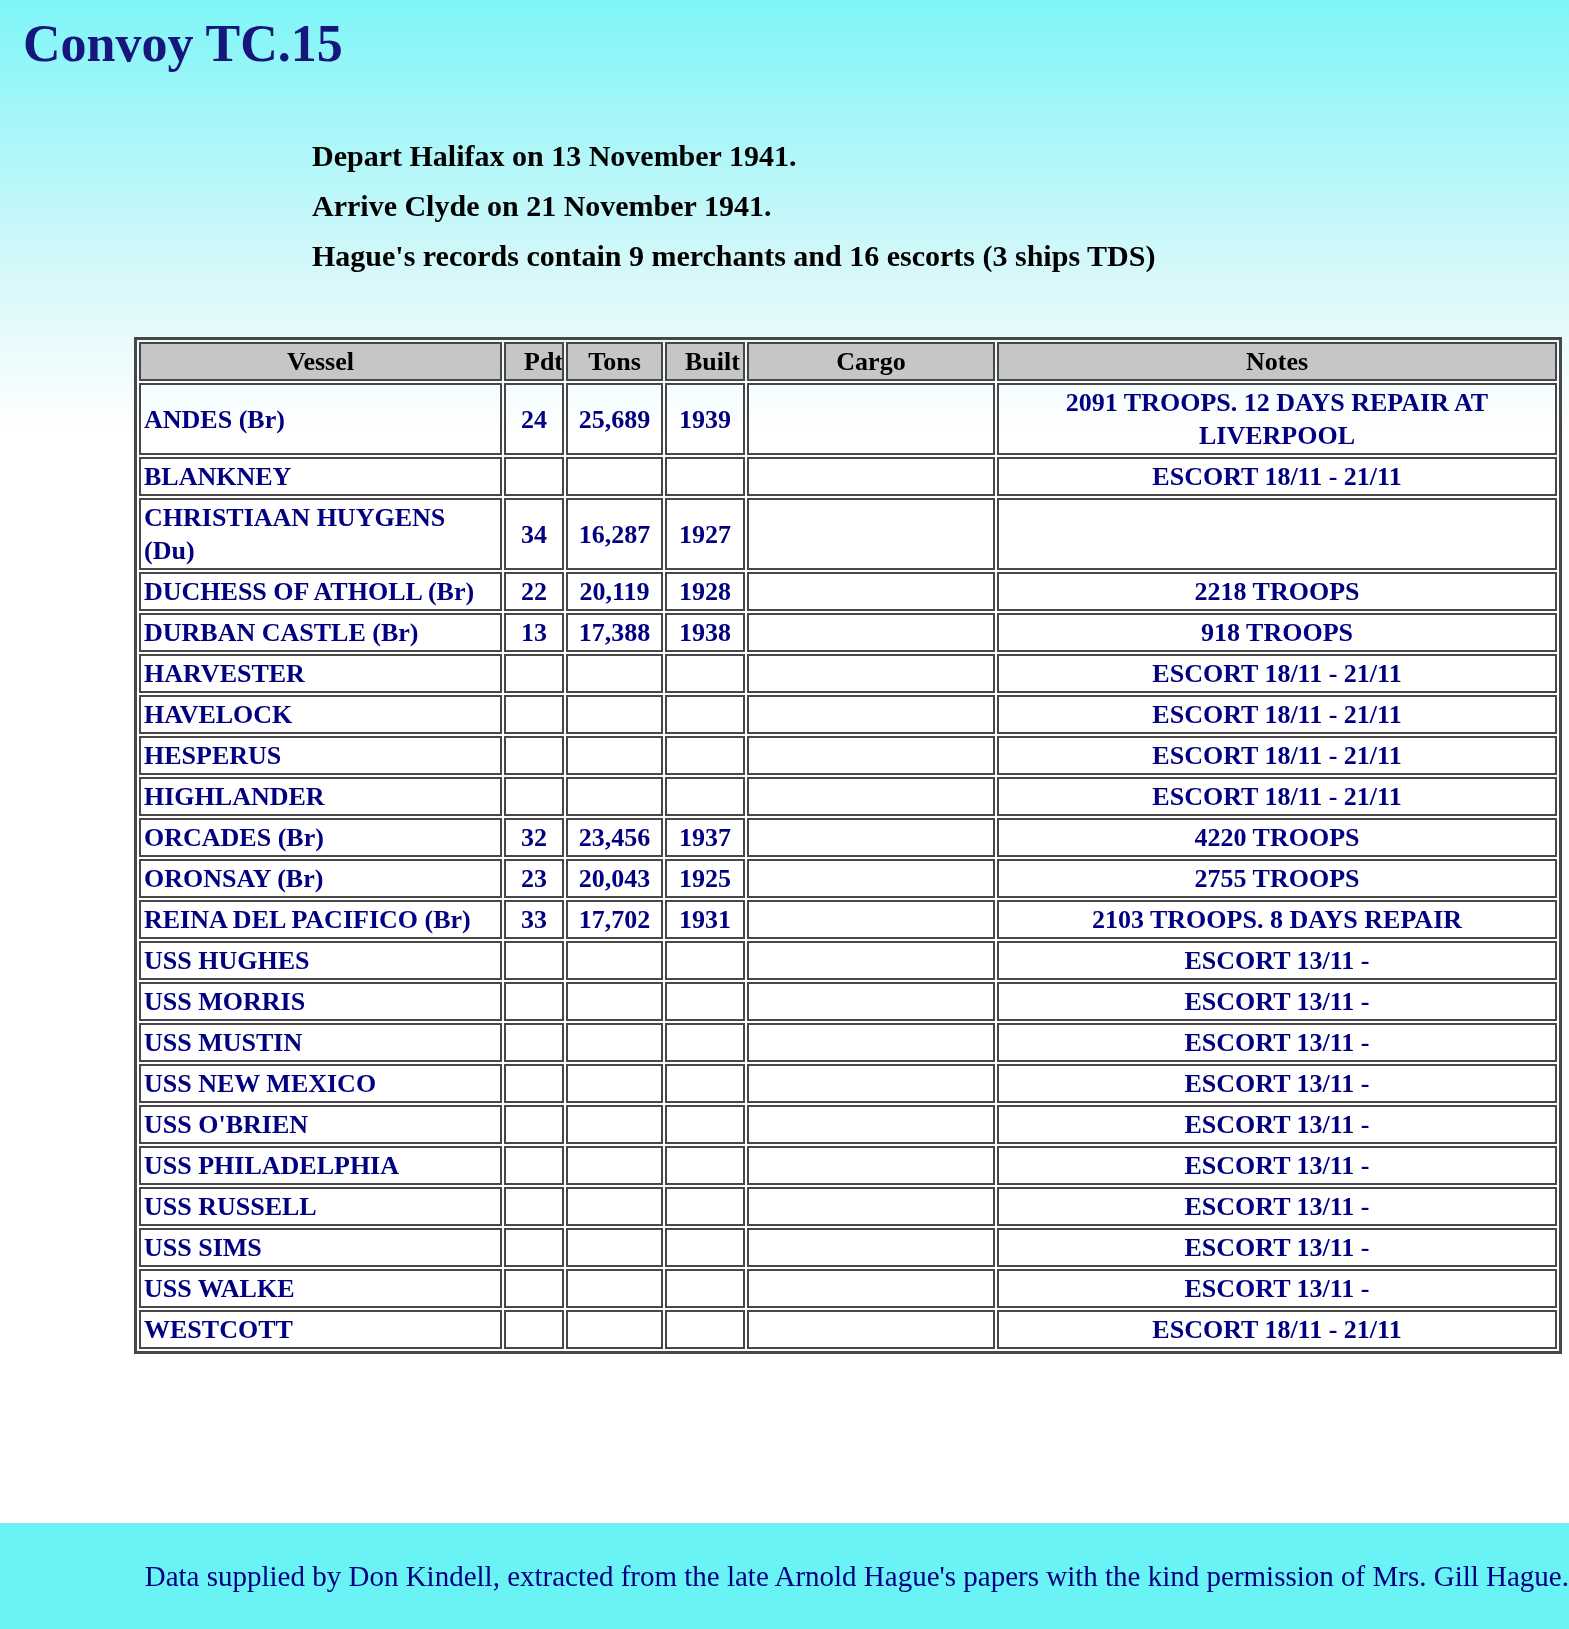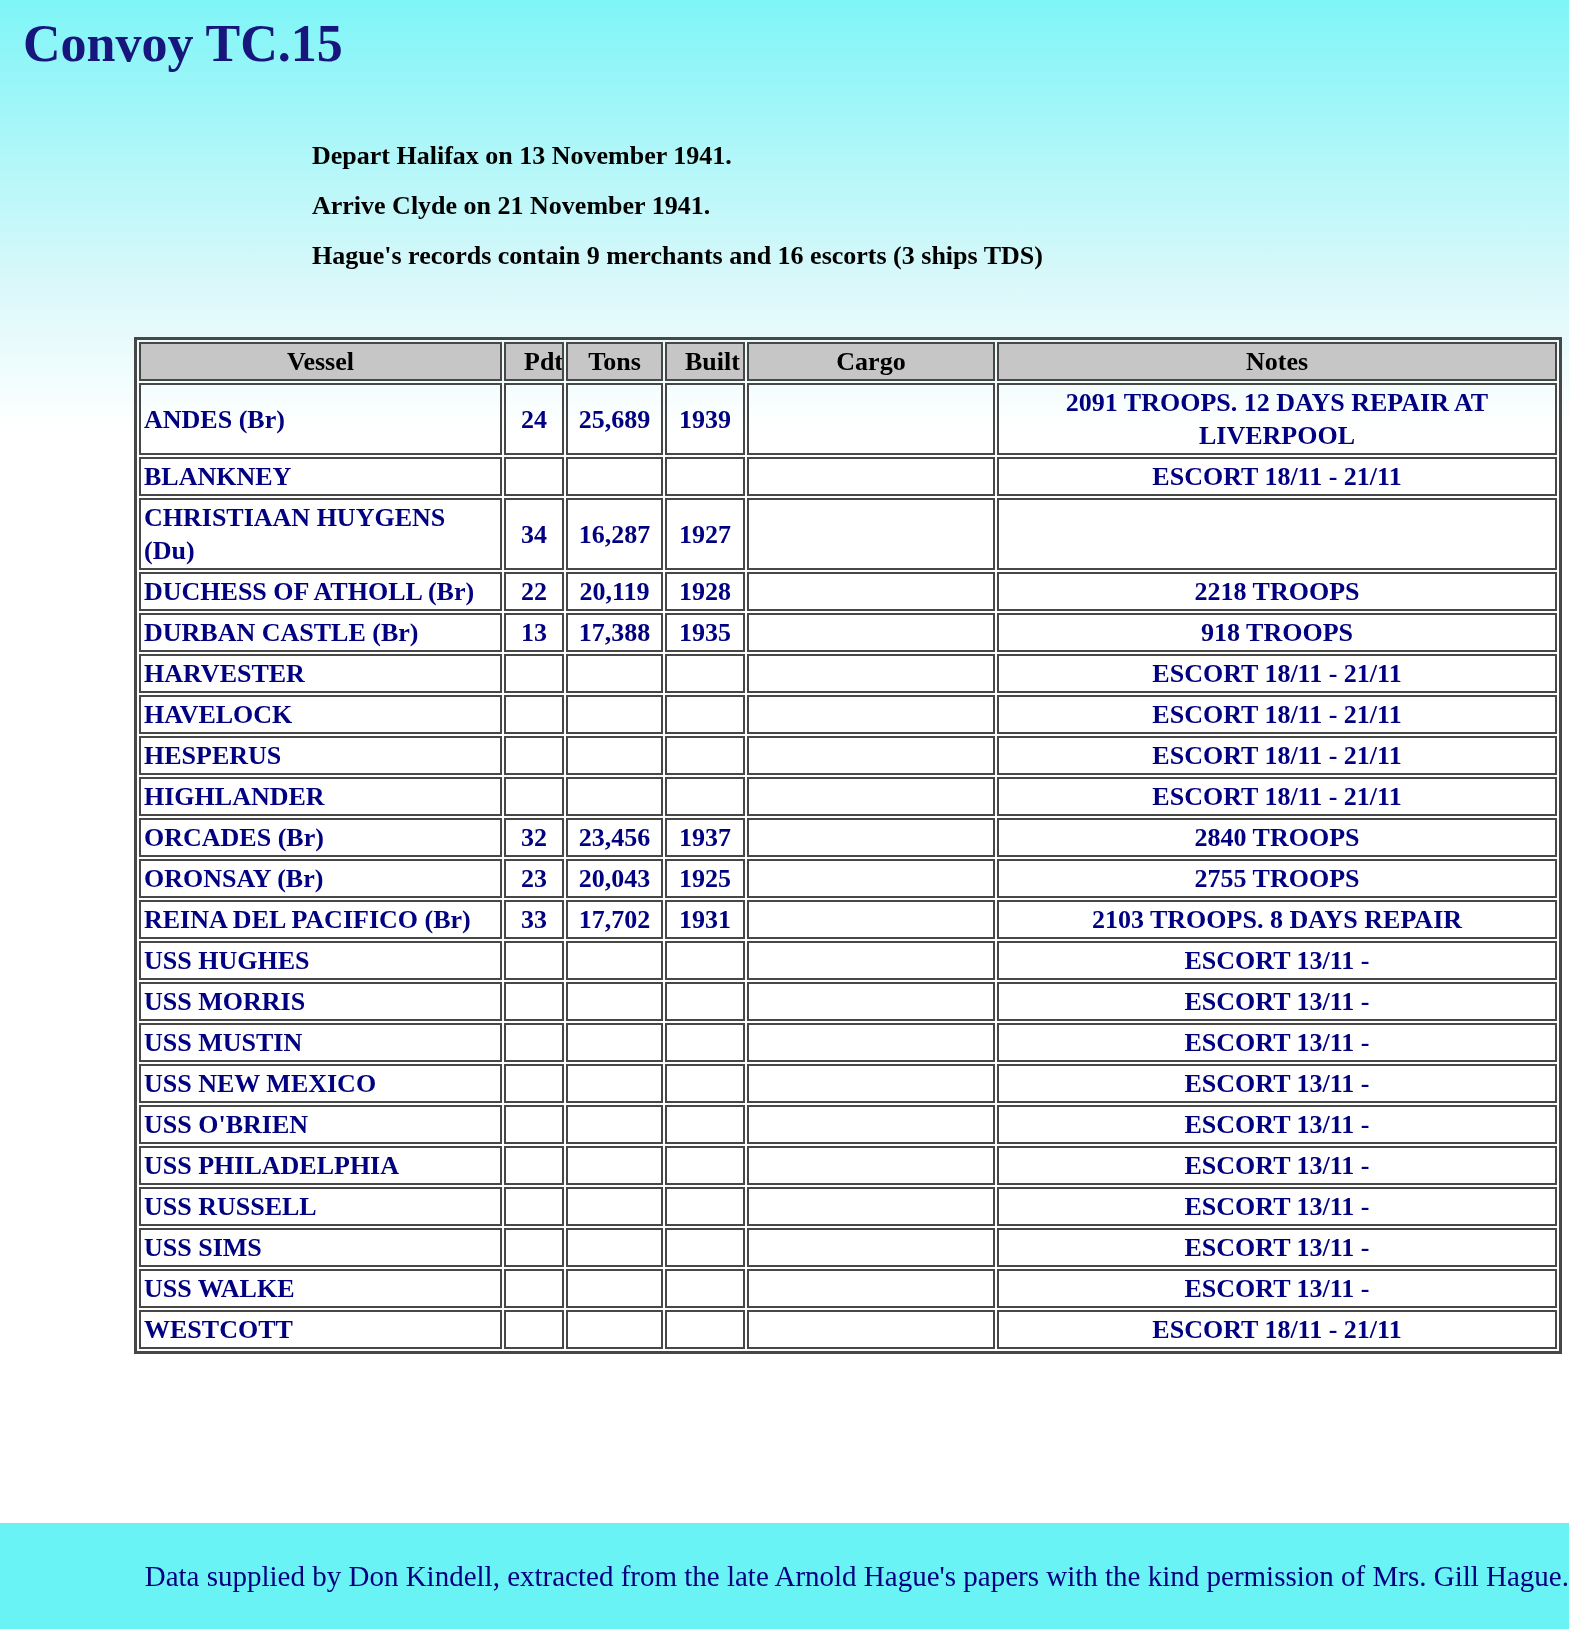--- a/index.html
+++ b/index.html
@@ -32,21 +32,21 @@
     margin:14px 0 0 23px;
     font-size:52px;
     font-weight:bold;
     color:var(--c-title);
     letter-spacing:0px;
   }
   .intro{
     margin:58px 0 0 312px;
   }
   .intro p{
-    font-size:26px;
+    font-size:30px;
     font-weight:bold;
     color:var(--c-black);
     line-height:50px;
     white-space:nowrap;
   }
   table.convoy{
     margin:56px 0 0 134px;
     width:1408px;
     table-layout:fixed;
     border-collapse:separate;
@@ -153,21 +153,21 @@
             <td class="col-pdt">22</td>
             <td class="col-tons">20,119</td>
             <td class="col-built">1928</td>
             <td class="col-cargo"></td>
             <td class="col-notes">2218 TROOPS</td>
           </tr>
           <tr>
             <td class="col-vessel">DURBAN CASTLE (Br)</td>
             <td class="col-pdt">13</td>
             <td class="col-tons">17,388</td>
-            <td class="col-built">1935</td>
+            <td class="col-built">1938</td>
             <td class="col-cargo"></td>
             <td class="col-notes">918 TROOPS</td>
           </tr>
           <tr>
             <td class="col-vessel">HARVESTER</td>
             <td class="col-pdt"></td>
             <td class="col-tons"></td>
             <td class="col-built"></td>
             <td class="col-cargo"></td>
             <td class="col-notes">ESCORT 18/11 - 21/11</td>
@@ -195,21 +195,21 @@
             <td class="col-built"></td>
             <td class="col-cargo"></td>
             <td class="col-notes">ESCORT 18/11 - 21/11</td>
           </tr>
           <tr>
             <td class="col-vessel">ORCADES (Br)</td>
             <td class="col-pdt">32</td>
             <td class="col-tons">23,456</td>
             <td class="col-built">1937</td>
             <td class="col-cargo"></td>
-            <td class="col-notes">2840 TROOPS</td>
+            <td class="col-notes">4220 TROOPS</td>
           </tr>
           <tr>
             <td class="col-vessel">ORONSAY (Br)</td>
             <td class="col-pdt">23</td>
             <td class="col-tons">20,043</td>
             <td class="col-built">1925</td>
             <td class="col-cargo"></td>
             <td class="col-notes">2755 TROOPS</td>
           </tr>
           <tr>

